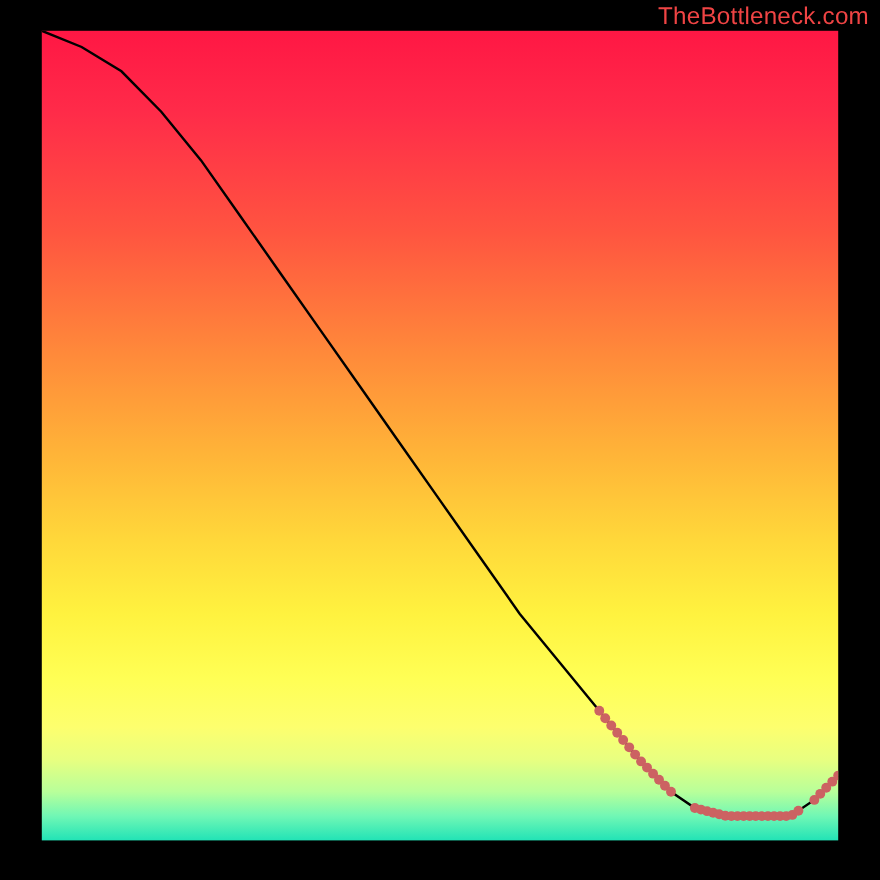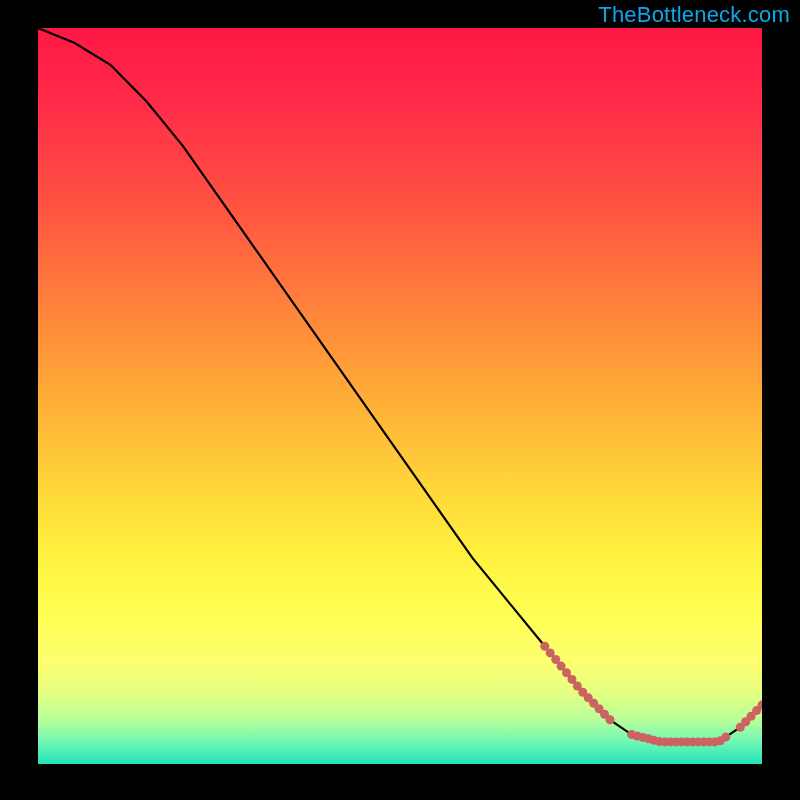--- a/index.html
+++ b/index.html
@@ -14,21 +14,21 @@
   .outer {
     position: relative;
     width: 800px;
     height: 800px;
     background: #000;
   }
   .watermark {
     position: absolute;
     top: 2px;
     right: 10px;
-    color: #0ea5e9;
+    color: #ef4444;
     font-size: 22px;
     font-weight: 500;
     letter-spacing: 0.2px;
   }
   .plot {
     position: absolute;
     left: 38px;
     top: 28px;
     width: 724px;
     height: 736px;

